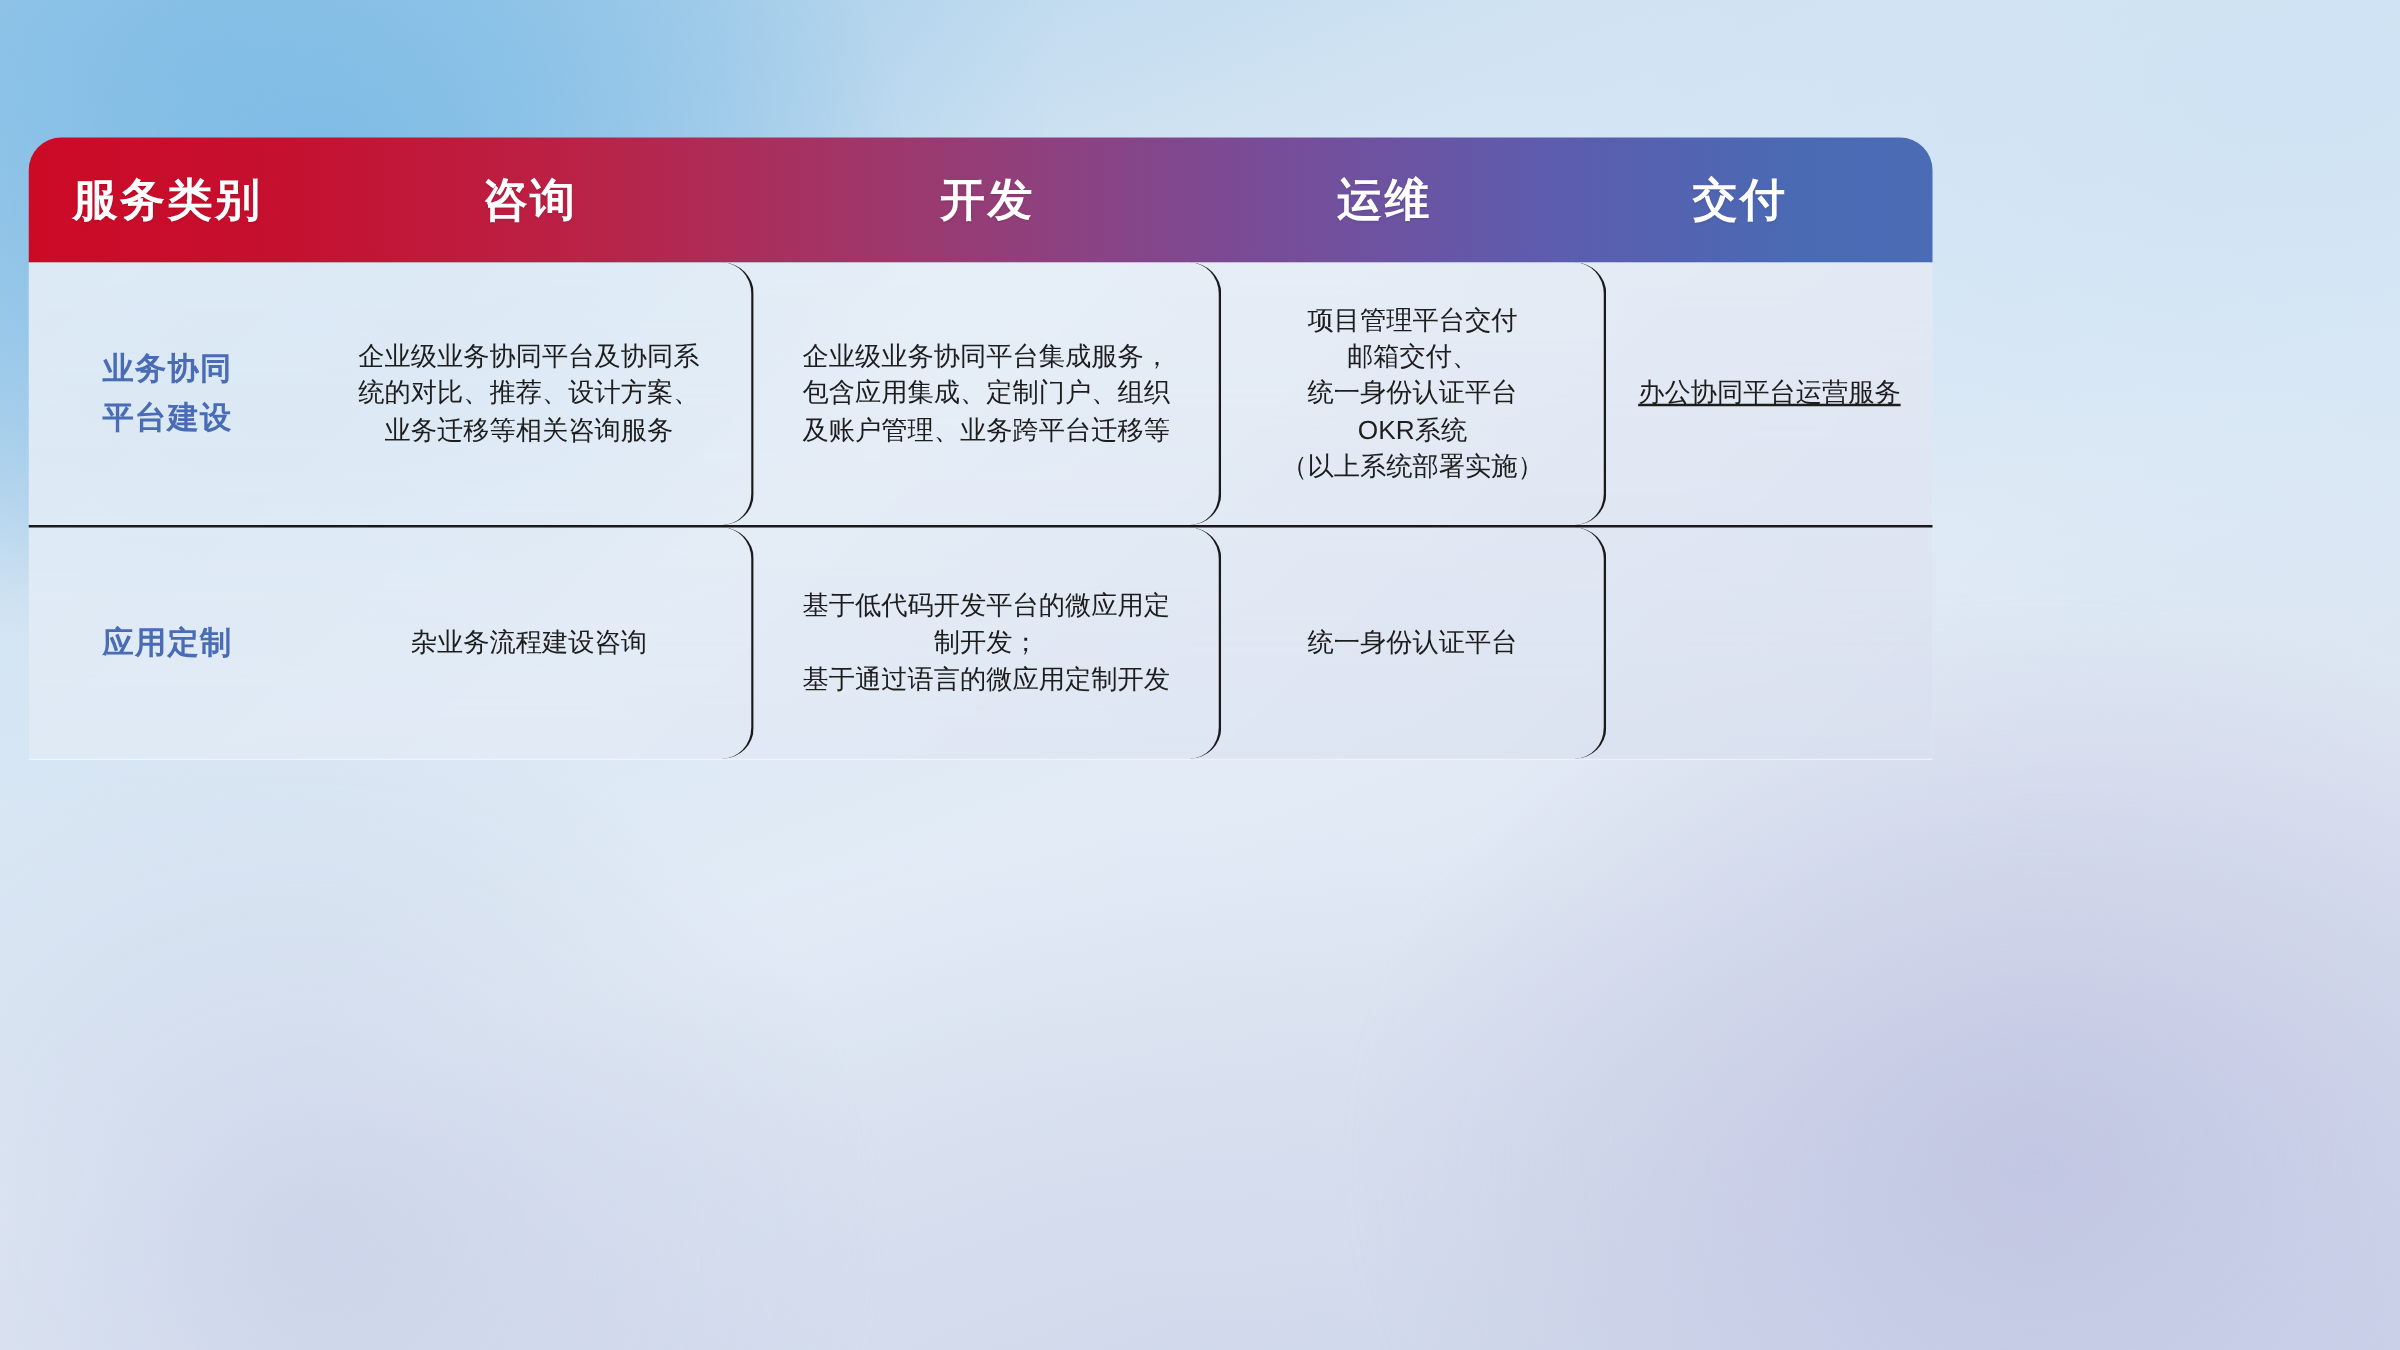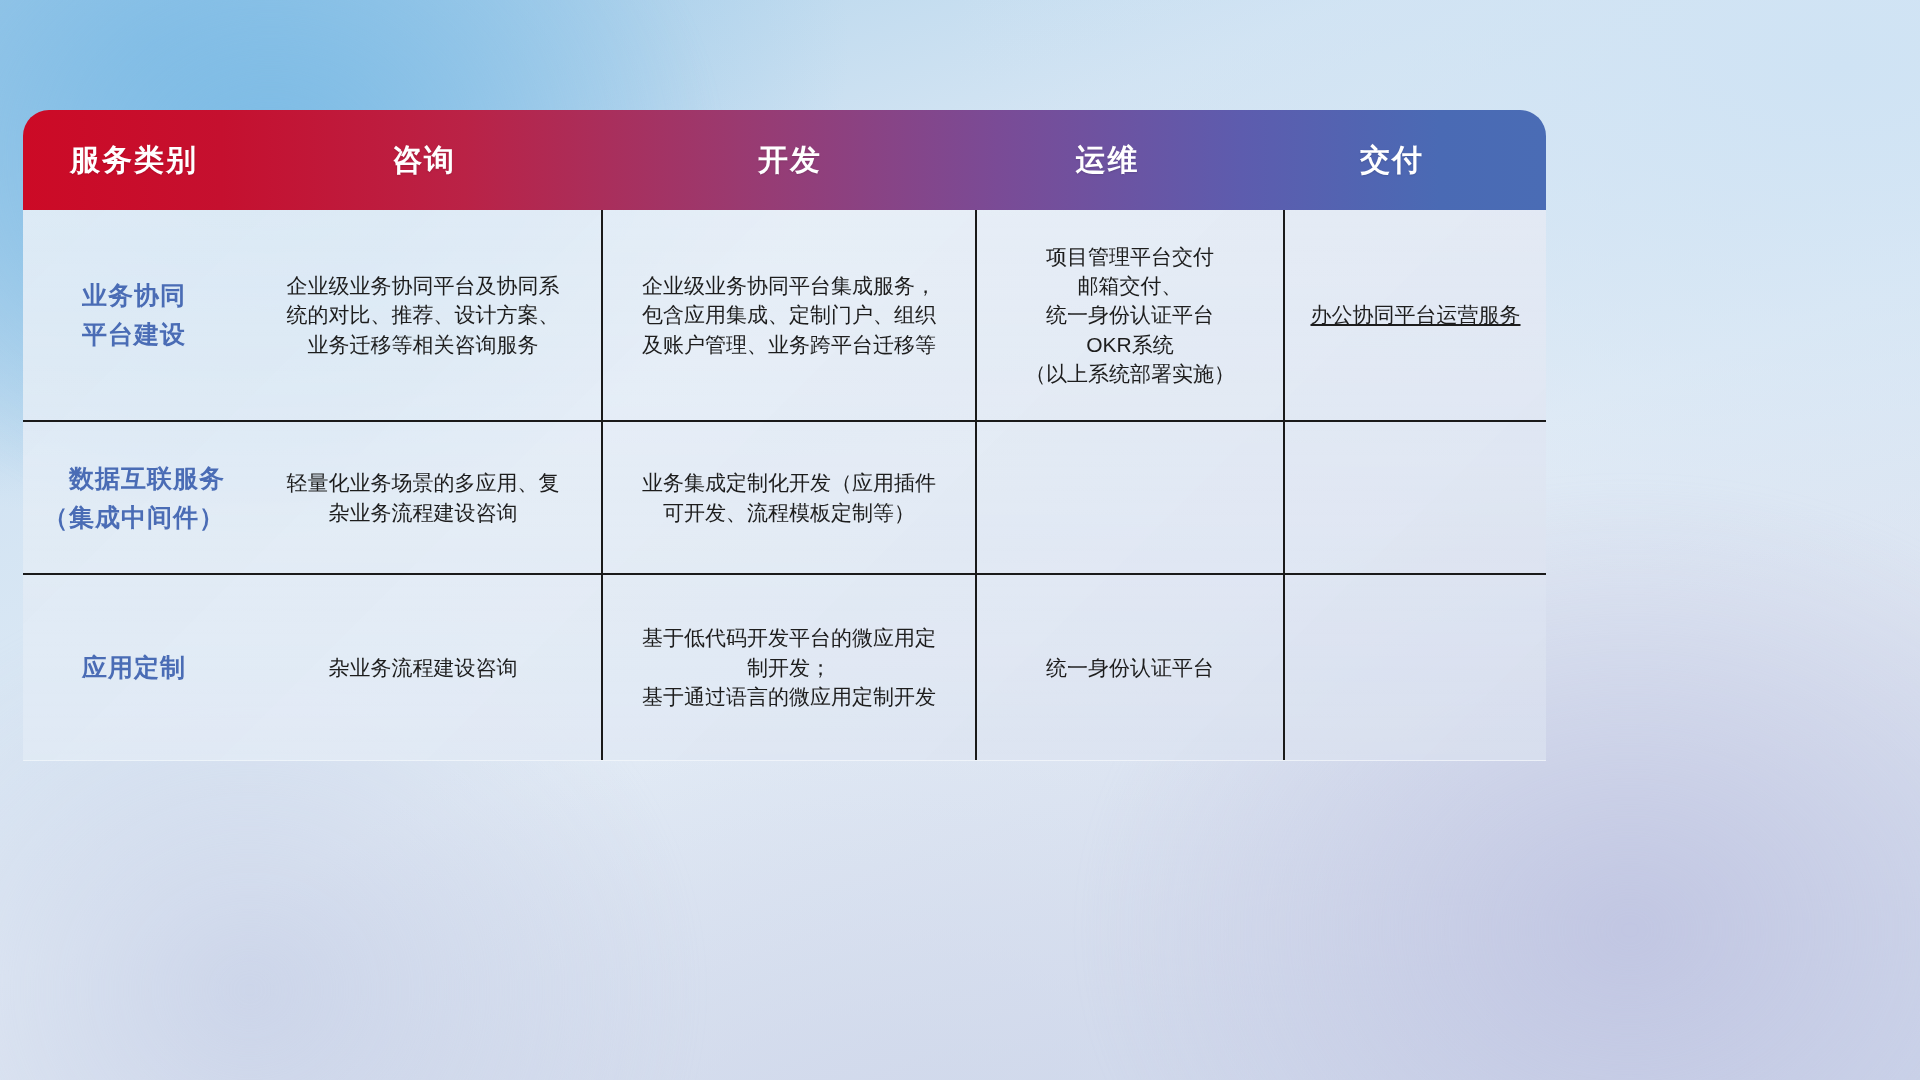--- a/index.html
+++ b/index.html
@@ -70,21 +70,21 @@
         #5d5cae 80%,
         #4a6ab4 93%,
         #4a6cb5 100%);
     overflow: hidden;
   }
   #table-header .hcell {
     display: flex;
     align-items: center;
     justify-content: center;
     color: #ffffff;
-    font-size: 30px;
+    font-size: 36px;
     font-weight: bold;
     letter-spacing: 2px;
     text-shadow: 0 1px 2px rgba(0,0,0,0.13);
   }
 
   
   #table-body {
     position: relative;
     background:
       linear-gradient(180deg, rgba(255,255,255,0.30), rgba(255,255,255,0.12)),
@@ -103,20 +103,21 @@
     display: flex;
     align-items: center;
     justify-content: center;
     text-align: center;
     padding: 10px 14px;
     font-size: 21px;
     line-height: 1.40;
     color: #1d1d1d;
     border-right: 2px solid #1a1a1a;
     white-space: pre-line;
+    border-radius: 25px;
   }
   .tcell.nolineright { border-right: none; text-decoration: underline; }
   .tcell.cat {
     color: #4a6cb5;
     font-weight: bold;
     font-size: 25px;
     letter-spacing: 1px;
     line-height: 1.55;
     border-right: none;
     text-align: right;
@@ -163,30 +164,20 @@
 包含应用集成、定制门户、组织
 及账户管理、业务跨平台迁移等</div>
       <div class="tcell c3">项目管理平台交付
 邮箱交付、
 统一身份认证平台
 OKR系统
 （以上系统部署实施）</div>
       <div class="tcell c4 nolineright">办公协同平台运营服务</div>
     </div>
 
-    <div class="trow r1">
-      <div class="tcell cat c0">数据互联服务
-（集成中间件）</div>
-      <div class="tcell c1">轻量化业务场景的多应用、复
-杂业务流程建设咨询</div>
-      <div class="tcell c2">业务集成定制化开发（应用插件
-可开发、流程模板定制等）</div>
-      <div class="tcell c3"></div>
-      <div class="tcell c4 nolineright"></div>
-    </div>
 
     <div class="trow r2 last">
       <div class="tcell cat c0">应用定制</div>
       <div class="tcell c1">杂业务流程建设咨询</div>
       <div class="tcell c2">基于低代码开发平台的微应用定
 制开发；
 基于通过语言的微应用定制开发</div>
       <div class="tcell c3">统一身份认证平台</div>
       <div class="tcell c4 nolineright"></div>
     </div>

